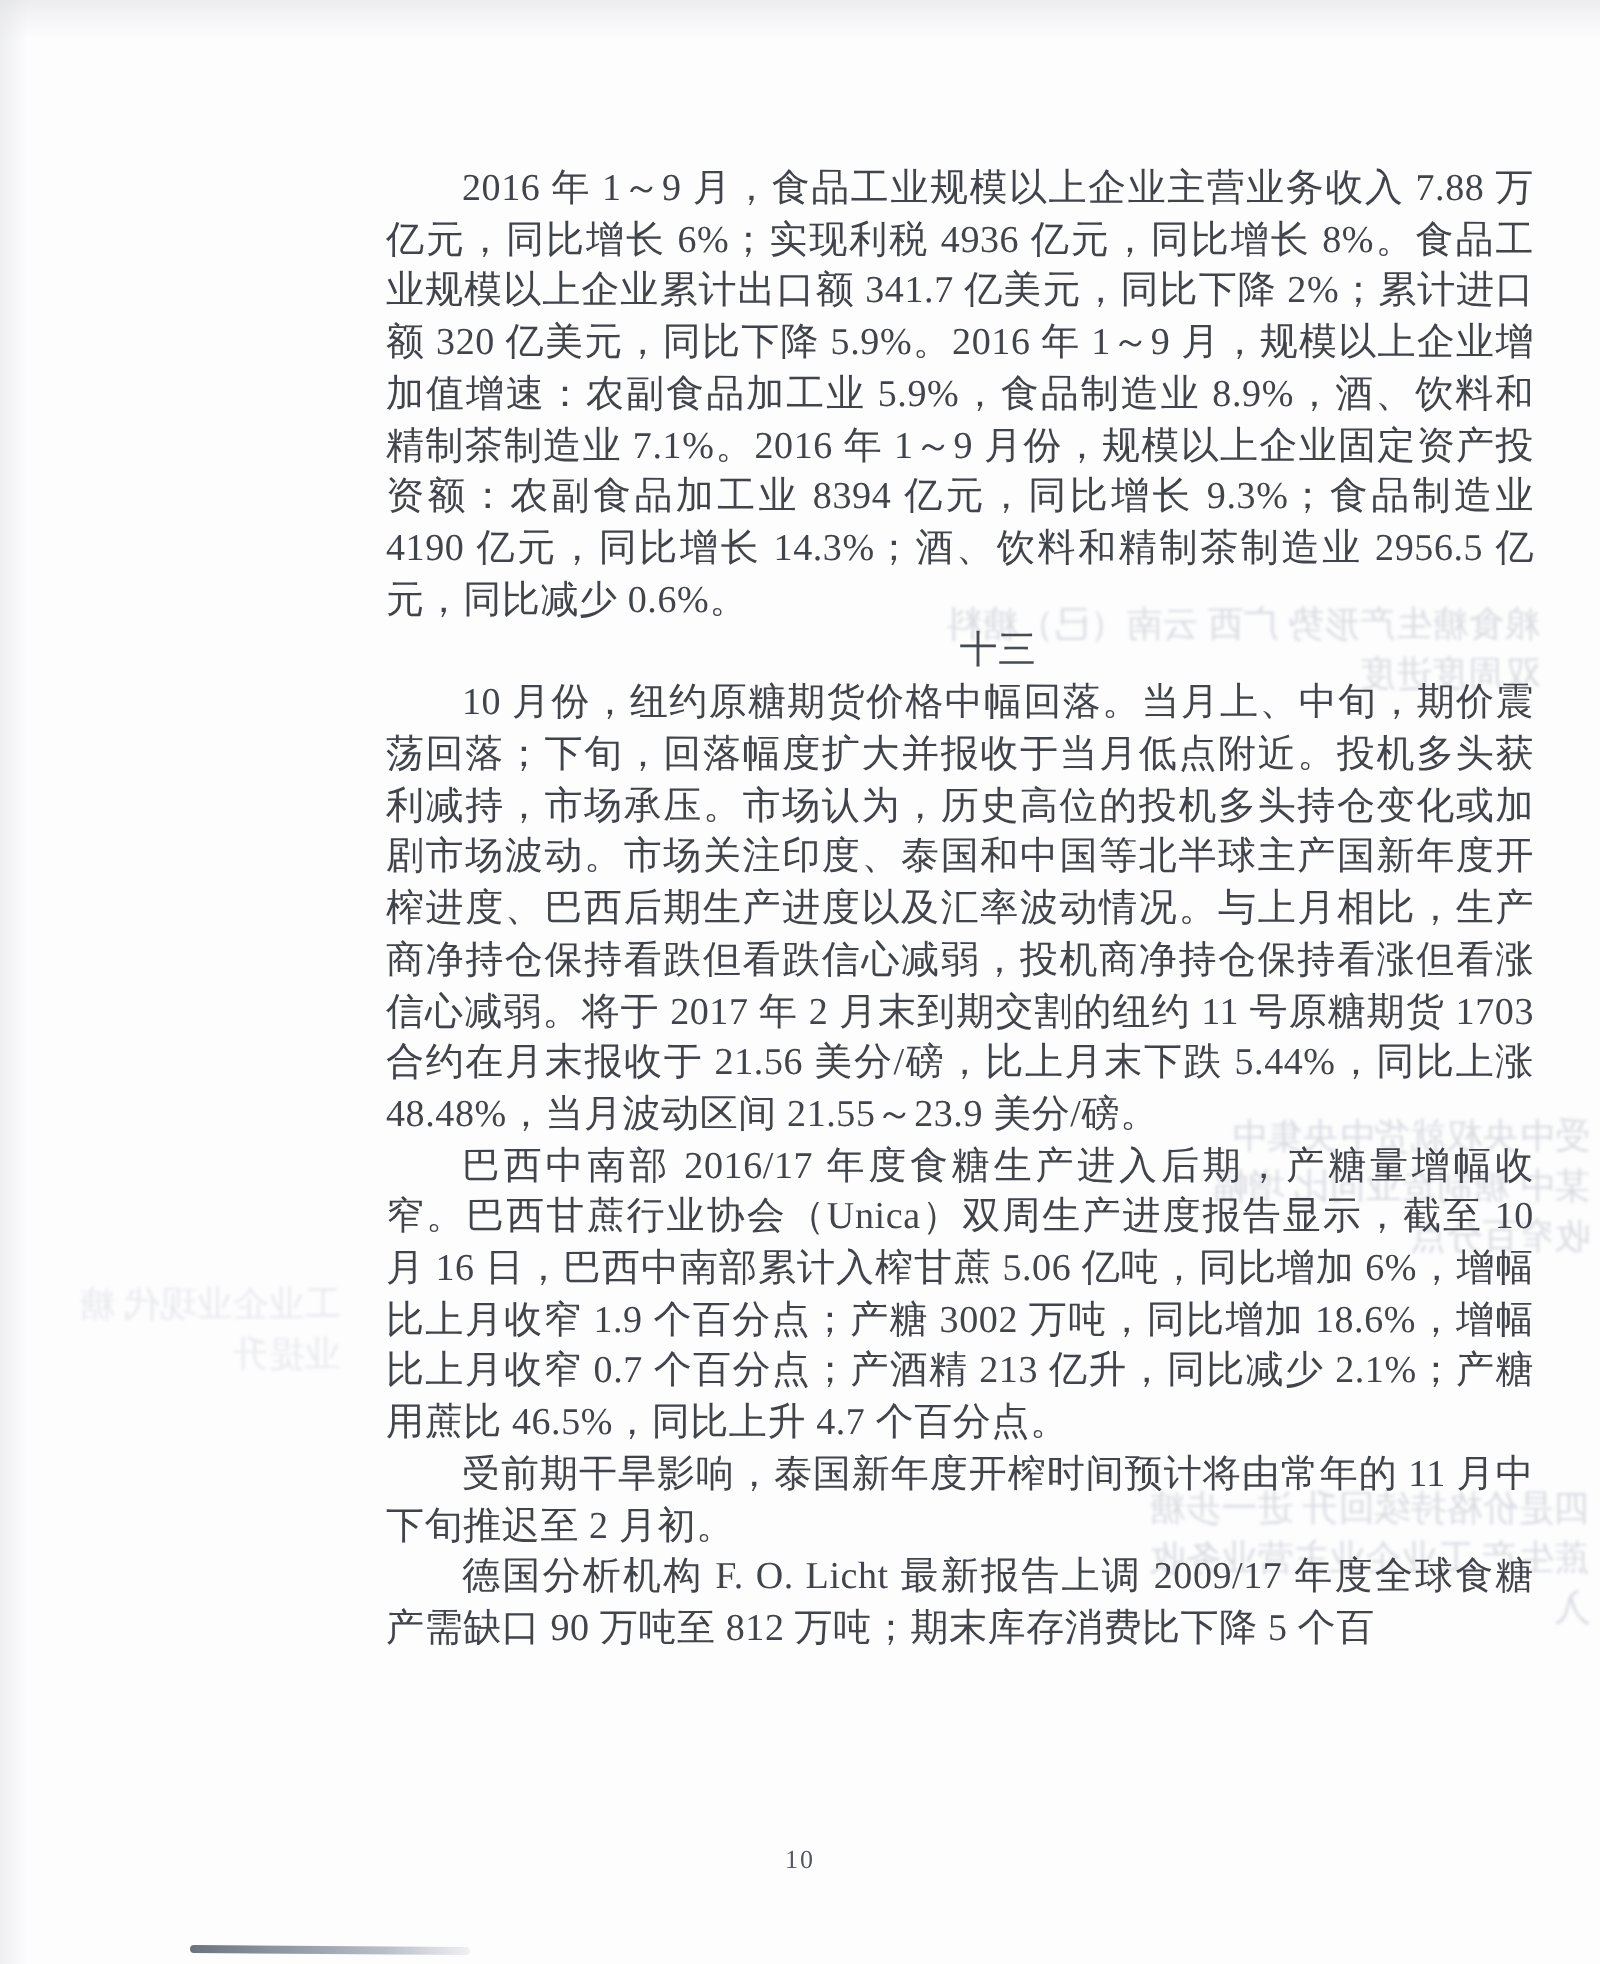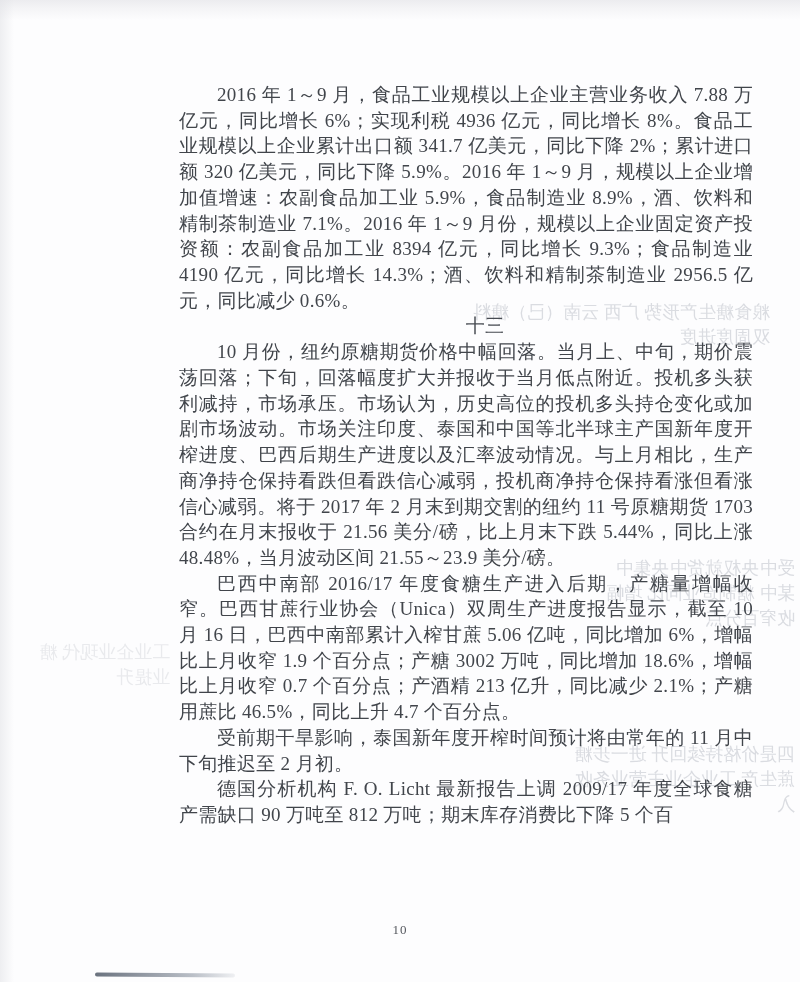--- a/index.html
+++ b/index.html
@@ -20,21 +20,21 @@
     pointer-events:none;
   }
   .scan-bottom-line{
     position:absolute;left:95px;top:973px;width:140px;height:4px;
     background:linear-gradient(90deg, rgba(70,80,95,0.8), rgba(120,130,145,0.5) 70%, rgba(160,168,180,0.15));
     border-radius:2px;
     transform:rotate(0.4deg);
   }
   
   .content{
-    position:absolute;left:179px;top:82px;width:574px;
+    position:absolute;left:193px;top:82px;width:574px;
     color:#41454b;
     font-size:19px;line-height:25.7px;
     text-align:justify;
     letter-spacing:0.3px;
   }
   .content p{
     margin:0;padding:0;
     text-indent:2em;
   }
   .section-heading{

